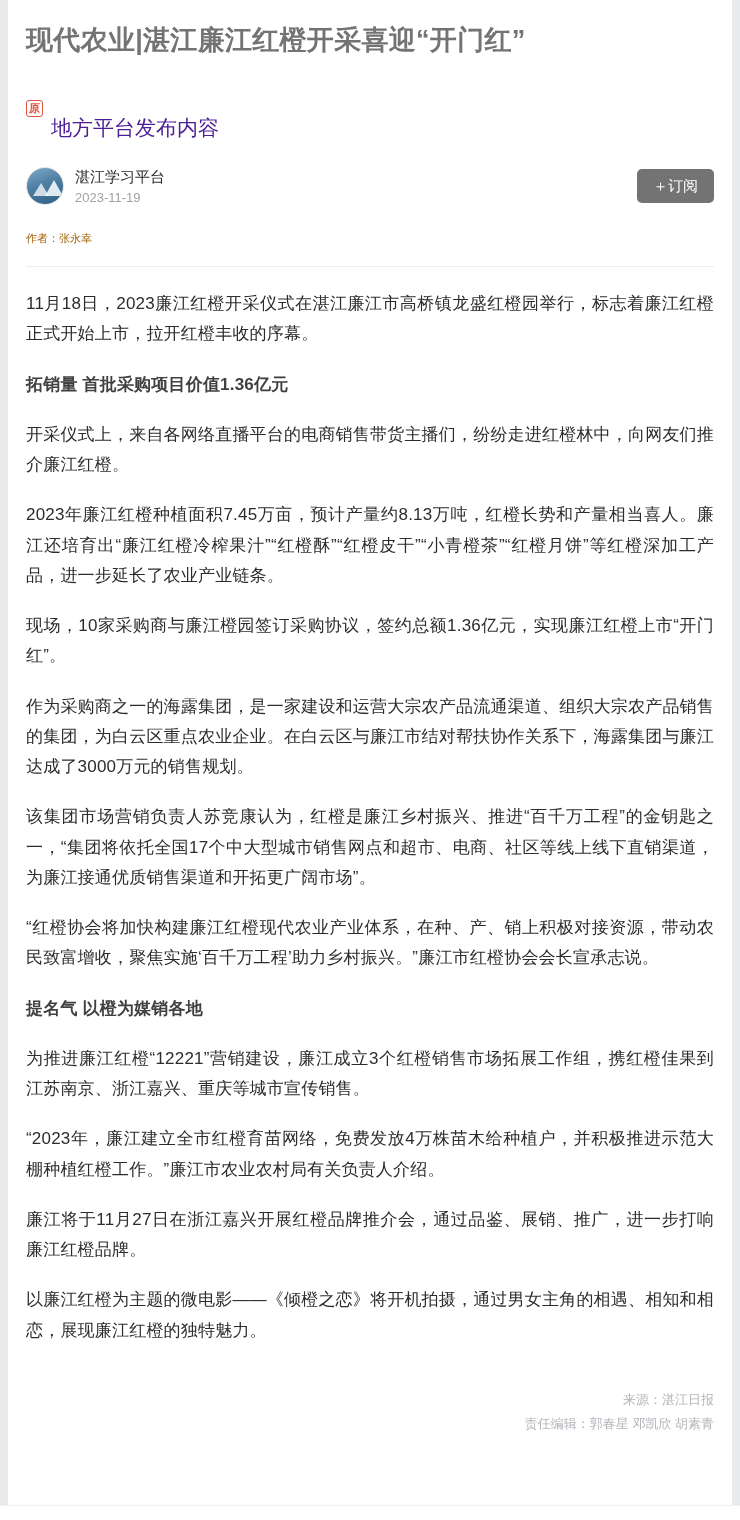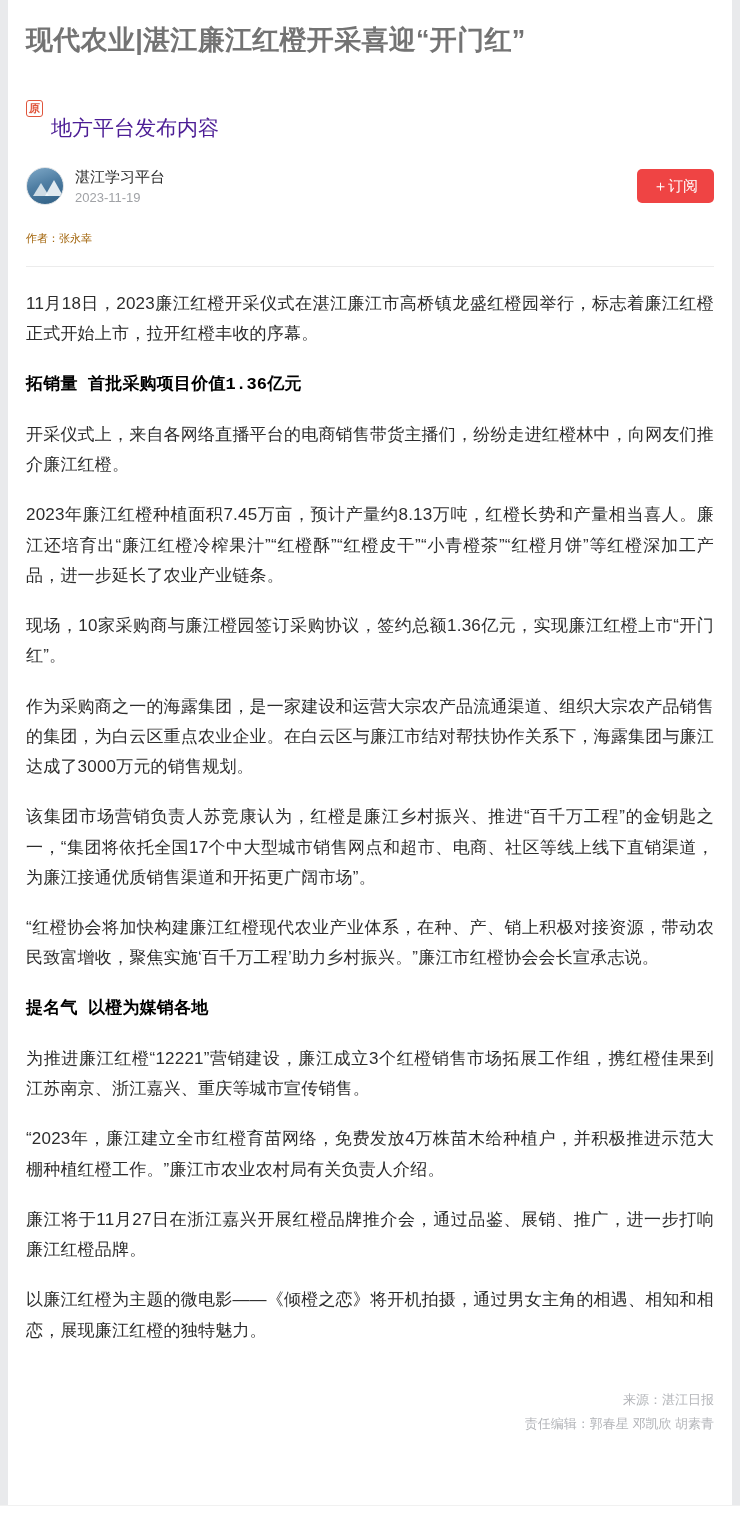--- a/index.html
+++ b/index.html
@@ -108,21 +108,21 @@
     line-height: 1.4;
   }
   .account-date {
     font-size: 13px;
     color: #a0a2a6;
     line-height: 1.5;
     margin-top: 1px;
   }
   .subscribe-btn {
     margin-left: auto;
-    background: #ef4444;
+    background: #737373;
     color: #ffffff;
     font-size: 15px;
     border: none;
     border-radius: 5px;
     padding: 8px 16px;
     cursor: pointer;
     font-family: inherit;
     line-height: 1.2;
   }
   .author-line {
@@ -138,23 +138,22 @@
   .body-text p {
     font-size: 17px;
     line-height: 1.78;
     color: #2c2c2c;
     margin: 0 0 20px 0;
     text-align: justify;
     letter-spacing: 0.2px;
   }
   .body-text p.sub-head {
     font-weight: 700;
-    color: #000000;
+    color: #404040;
     margin-top: 10px;
-    font-family: Liberation Mono, monospace;
   }
   .footer {
     margin-top: 26px;
     padding: 16px 0 26px 0;
     text-align: right;
   }
   .footer div {
     font-size: 13px;
     color: #b3b5b9;
     line-height: 1.85;

